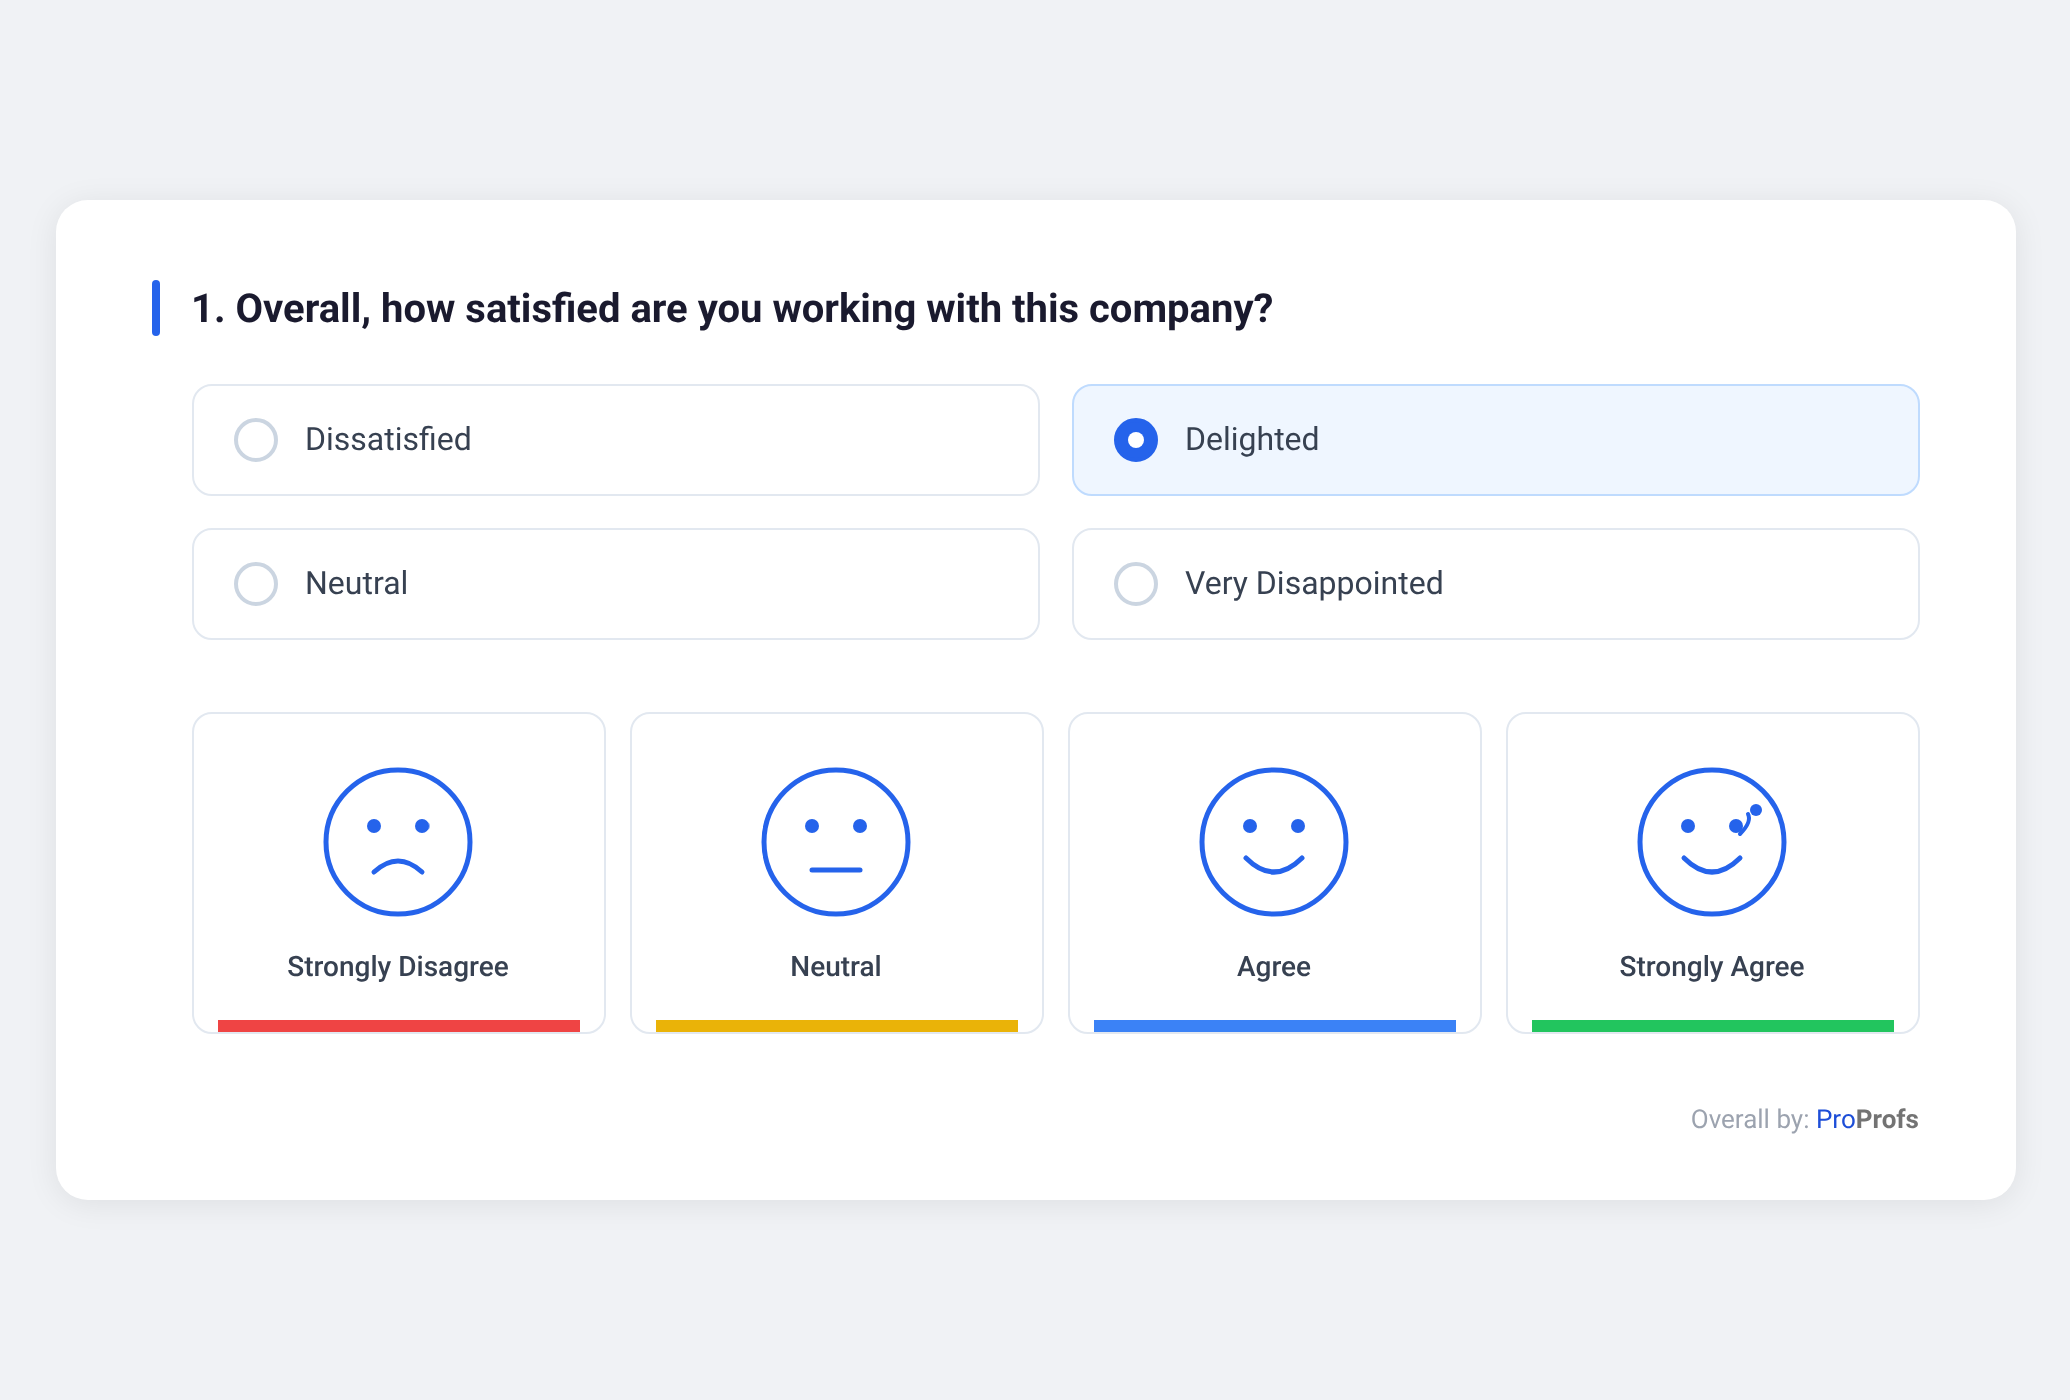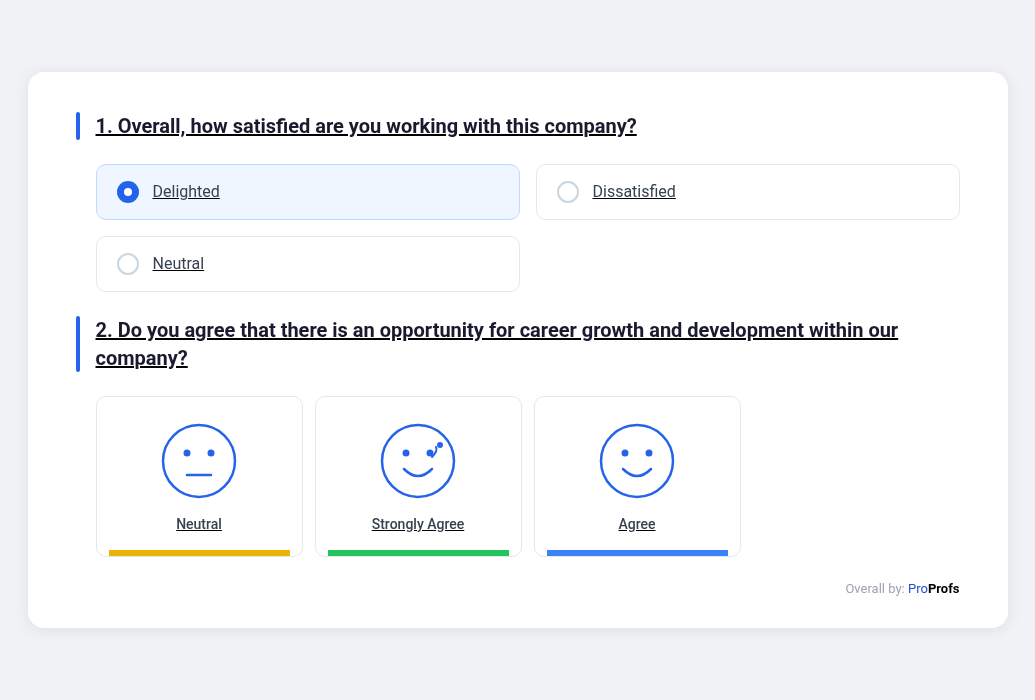--- a/index.html
+++ b/index.html
@@ -14,22 +14,21 @@
     }
     .survey-card {
       background: #ffffff;
       border-radius: 16px;
       padding: 40px 48px 32px 48px;
       width: 980px;
       box-shadow: 0 2px 16px rgba(0,0,0,0.08);
       position: relative;
     }
     .question-block {
-      margin-bottom: 24px;
-      text-decoration: underline;
+      margin-bottom: 36px;
     }
     .question-label {
       display: flex;
       align-items: flex-start;
       margin-bottom: 24px;
     }
     .question-accent {
       width: 4px;
       min-width: 4px;
       background: #2563eb;
@@ -134,95 +133,106 @@
       text-align: right;
       font-size: 13px;
       color: #9ca3af;
       margin-top: 8px;
     }
     .powered-by span.pro {
       color: #1d4ed8;
       font-weight: 400;
     }
     .powered-by span.profs {
-      color: #000000;
+      color: #737373;
       font-weight: 700;
     }
   </style>
 </head>
 <body>
 
 <div class="survey-card">
 
   <div class="question-block">
     <div class="question-label">
       <div class="question-accent"></div>
       <div class="question-text">1. Overall, how satisfied are you working with this company?</div>
     </div>
     <div class="radio-grid">
 
+      <div class="radio-option">
+        <div class="radio-circle"></div>
+        <span>Dissatisfied</span>
+      </div>
+
       <div class="radio-option selected">
         <div class="radio-circle checked"></div>
         <span>Delighted</span>
       </div>
 
       <div class="radio-option">
         <div class="radio-circle"></div>
-        <span>Dissatisfied</span>
+        <span>Neutral</span>
       </div>
 
       <div class="radio-option">
         <div class="radio-circle"></div>
-        <span>Neutral</span>
-      </div>
-
+        <span>Very Disappointed</span>
+      </div>
     </div>
   </div>
 
   <div class="question-block">
-    <div class="question-label">
-      <div class="question-accent"></div>
-      <div class="question-text">2. Do you agree that there is an opportunity for career growth and development within our company?</div>
-    </div>
     <div class="emoji-grid">
 
+      <div class="emoji-option">
+        <svg class="emoji-face" viewBox="0 0 80 80" fill="none" xmlns="http://www.w3.org/2000/svg">
+          <circle cx="40" cy="40" r="36" stroke="#2563eb" stroke-width="2.5" fill="none"></circle>
+          <circle cx="28" cy="32" r="3.5" fill="#2563eb"></circle>
+          <circle cx="52" cy="32" r="3.5" fill="#2563eb"></circle>
+          <path d="M28 55 Q40 44 52 55" stroke="#2563eb" stroke-width="2.5" stroke-linecap="round" fill="none"></path>
+          <circle cx="54" cy="32" r="2" fill="#2563eb" opacity="0.5"></circle>
+        </svg>
+        <span class="emoji-label">Strongly Disagree</span>
+        <div class="emoji-bar bar-red"></div>
+      </div>
 
       <div class="emoji-option">
         <svg class="emoji-face" viewBox="0 0 80 80" fill="none" xmlns="http://www.w3.org/2000/svg">
           <circle cx="40" cy="40" r="36" stroke="#2563eb" stroke-width="2.5" fill="none"></circle>
           <circle cx="28" cy="32" r="3.5" fill="#2563eb"></circle>
           <circle cx="52" cy="32" r="3.5" fill="#2563eb"></circle>
           <line x1="28" y1="54" x2="52" y2="54" stroke="#2563eb" stroke-width="2.5" stroke-linecap="round"></line>
         </svg>
         <span class="emoji-label">Neutral</span>
         <div class="emoji-bar bar-yellow"></div>
+      </div>
+
+      <div class="emoji-option">
+        <svg class="emoji-face" viewBox="0 0 80 80" fill="none" xmlns="http://www.w3.org/2000/svg">
+          <circle cx="40" cy="40" r="36" stroke="#2563eb" stroke-width="2.5" fill="none"></circle>
+          <circle cx="28" cy="32" r="3.5" fill="#2563eb"></circle>
+          <circle cx="52" cy="32" r="3.5" fill="#2563eb"></circle>
+          <path d="M26 48 Q40 62 54 48" stroke="#2563eb" stroke-width="2.5" stroke-linecap="round" fill="none"></path>
+        </svg>
+        <span class="emoji-label">Agree</span>
+        <div class="emoji-bar bar-blue"></div>
       </div>
 
       <div class="emoji-option">
         <svg class="emoji-face" viewBox="0 0 80 80" fill="none" xmlns="http://www.w3.org/2000/svg">
           <circle cx="40" cy="40" r="36" stroke="#2563eb" stroke-width="2.5" fill="none"></circle>
           <circle cx="28" cy="32" r="3.5" fill="#2563eb"></circle>
           <circle cx="52" cy="32" r="3.5" fill="#2563eb"></circle>
           <path d="M26 48 Q40 62 54 48" stroke="#2563eb" stroke-width="2.5" stroke-linecap="round" fill="none"></path>
           <path d="M54 36 Q60 30 58 26" stroke="#2563eb" stroke-width="2" stroke-linecap="round" fill="none"></path>
           <circle cx="62" cy="24" r="3" fill="#2563eb"></circle>
         </svg>
         <span class="emoji-label">Strongly Agree</span>
         <div class="emoji-bar bar-green"></div>
-      </div>
-
-      <div class="emoji-option">
-        <svg class="emoji-face" viewBox="0 0 80 80" fill="none" xmlns="http://www.w3.org/2000/svg">
-          <circle cx="40" cy="40" r="36" stroke="#2563eb" stroke-width="2.5" fill="none"></circle>
-          <circle cx="28" cy="32" r="3.5" fill="#2563eb"></circle>
-          <circle cx="52" cy="32" r="3.5" fill="#2563eb"></circle>
-          <path d="M26 48 Q40 62 54 48" stroke="#2563eb" stroke-width="2.5" stroke-linecap="round" fill="none"></path>
-        </svg>
-        <span class="emoji-label">Agree</span>
-        <div class="emoji-bar bar-blue"></div>
       </div>
 
     </div>
   </div>
 
   <div class="powered-by">
     <span>Overall by:</span>
     <span class="pro">Pro</span><span class="profs">Profs</span>
   </div>
 

